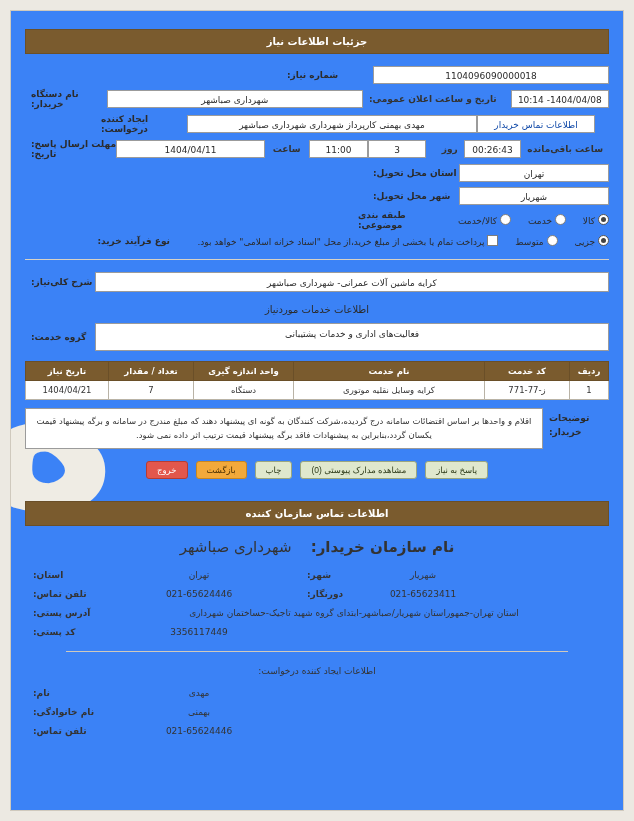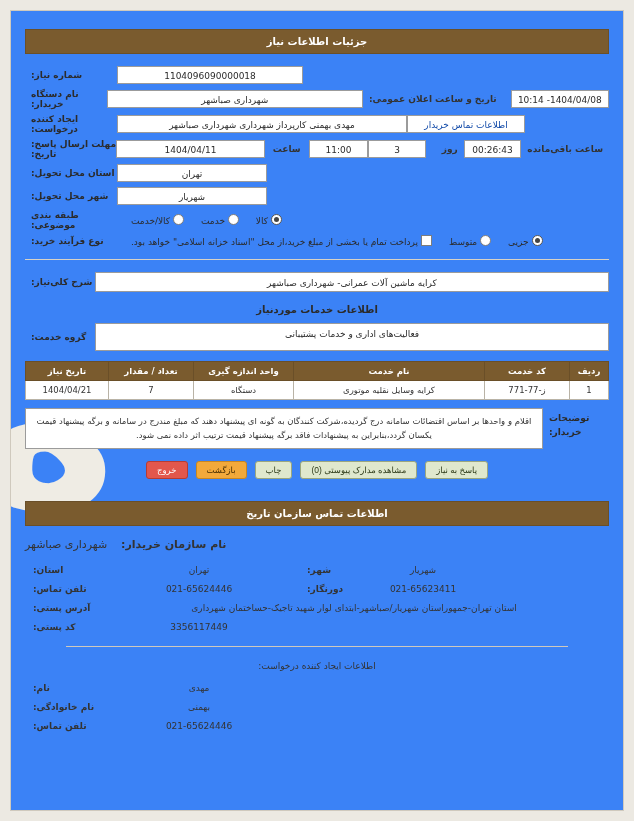--- a/index.html
+++ b/index.html
@@ -61,21 +61,21 @@
   .lbl{
     font-size:9px;font-weight:bold;color:#333;
     white-space:nowrap;text-align:left;
   }
 
   
   .grid-row{
     display:flex;
     flex-direction:row-reverse;
     align-items:center;
-    justify-content:flex-start;
+    justify-content:flex-end;
     margin-bottom:5px;
   }
   .lbl-col{width:86px;text-align:left;padding-left:6px;font-weight:bold;font-size:9px;}
 
   .radio{
     display:inline-block;width:9px;height:9px;border-radius:50%;
     border:1px solid #7d7d7d;background:#fff;vertical-align:-1px;margin-left:3px;
   }
   .radio.on{background:#fff;box-shadow:inset 0 0 0 2px #fff;border:1px solid #555;position:relative;}
   .radio.on::after{
@@ -128,38 +128,38 @@
   .cinfo{margin-top:8px;}
   .cline{
     display:flex;flex-direction:row-reverse;align-items:center;
     font-size:9px;margin-bottom:9px;
   }
   .cline .k{font-weight:bold;width:66px;text-align:left;padding-left:8px;color:#333;}
   .cline .v{width:200px;text-align:center;color:#333;}
   .cline .k2{font-weight:bold;width:56px;text-align:left;padding-left:8px;color:#333;}
   .cline .v2{width:120px;text-align:center;color:#333;}
   .cline .vwide{flex:1;text-align:center;color:#333;}
-  .org-title{font-size:11px;text-align:left;margin:10px 0 14px 0;color:#333;}
+  .org-title{font-size:15px;text-align:center;margin:10px 0 14px 0;color:#333;}
   .org-title b{font-weight:bold;}
   .sep-line{width:86%;margin:14px auto;border-top:1px solid #cfc9bd;}
   .sub-head{font-size:9px;text-align:center;margin:6px 0 12px 0;color:#333;}
 </style>
 </head>
 <body>
 
 <div class="page">
   <div class="watermark">ه</div>
 
   <div class="content">
 
     <div class="section-bar">جزئیات اطلاعات نیاز</div>
 
     <div class="grid-row">
       <div class="lbl-col">شماره نیاز:</div>
-      <div class="fbox" style="width:186px">1104096090000018</div>
+      <div class="fbox" style="width:236px">1104096090000018</div>
     </div>
 
     <div class="grid-row">
       <div class="lbl-col">نام دستگاه خریدار:</div>
       <div class="fbox" style="width:290px">شهرداری  صباشهر</div>
       <div class="lbl" style="margin:0 14px 0 6px">تاریخ و ساعت اعلان عمومی:</div>
       <div class="fbox" style="width:110px">1404/04/08- 10:14</div>
     </div>
 
     <div class="grid-row">
@@ -210,21 +210,21 @@
       </div>
     </div>
 
     <hr class="hr">
 
     <div class="grid-row">
       <div class="lbl-col" style="width:64px">شرح کلی‌نیاز:</div>
       <div class="fbox" style="flex:1;height:20px;line-height:20px">کرایه ماشین آلات عمرانی- شهرداری  صباشهر</div>
     </div>
 
-    <div style="text-align:center;font-weight:bold;font-size:10px;margin:12px 0 8px 0;">اطلاعات خدمات موردنیاز</div>
+    <div style="text-align:center;font-weight:normal;font-size:10px;margin:12px 0 8px 0;">اطلاعات خدمات موردنیاز</div>
 
     <div class="grid-row">
       <div class="lbl-col" style="width:64px">گروه خدمت:</div>
       <div class="fbox" style="flex:1;height:28px;line-height:20px">فعالیت‌های اداری و خدمات  پشتیبانی</div>
     </div>
 
     <table class="needs" style="margin-top:10px">
       <thead>
         <tr>
           <th style="width:34px">ردیف</th>
@@ -253,21 +253,21 @@
     </div>
 
     <div class="btnbar">
       <button class="btn">پاسخ به نیاز</button>
       <button class="btn">مشاهده مدارک پیوستی (0)</button>
       <button class="btn">چاپ</button>
       <button class="btn orange">بازگشت</button>
       <button class="btn red">خروج</button>
     </div>
 
-    <div class="section-bar second">اطلاعات تماس سازمان تاریخ</div>
+    <div class="section-bar second">اطلاعات تماس سازمان کننده</div>
 
     <div class="cinfo">
       <div class="org-title">
         <b>نام سازمان خریدار:</b>
         &nbsp;&nbsp;
         <span>شهرداری صباشهر</span>
       </div>
 
       <div class="cline">
         <div class="k">استان:</div>
@@ -278,21 +278,21 @@
 
       <div class="cline">
         <div class="k">تلفن تماس:</div>
         <div class="v">021-65624446</div>
         <div class="k2">دورنگار:</div>
         <div class="v2">021-65623411</div>
       </div>
 
       <div class="cline">
         <div class="k">آدرس پستی:</div>
-        <div class="vwide">استان تهران-جمهوراستان شهریار/صباشهر-ابتدای  لوار شهید تاجیک-حساختمان شهرداری</div>
+        <div class="vwide">استان تهران-جمهوراستان شهریار/صباشهر-ابتدای  گروه شهید تاجیک-حساختمان شهرداری</div>
       </div>
 
       <div class="cline">
         <div class="k">کد پستی:</div>
         <div class="v">3356117449</div>
       </div>
 
       <div class="sep-line"></div>
 
       <div class="sub-head">اطلاعات ایجاد کننده درخواست:</div>

